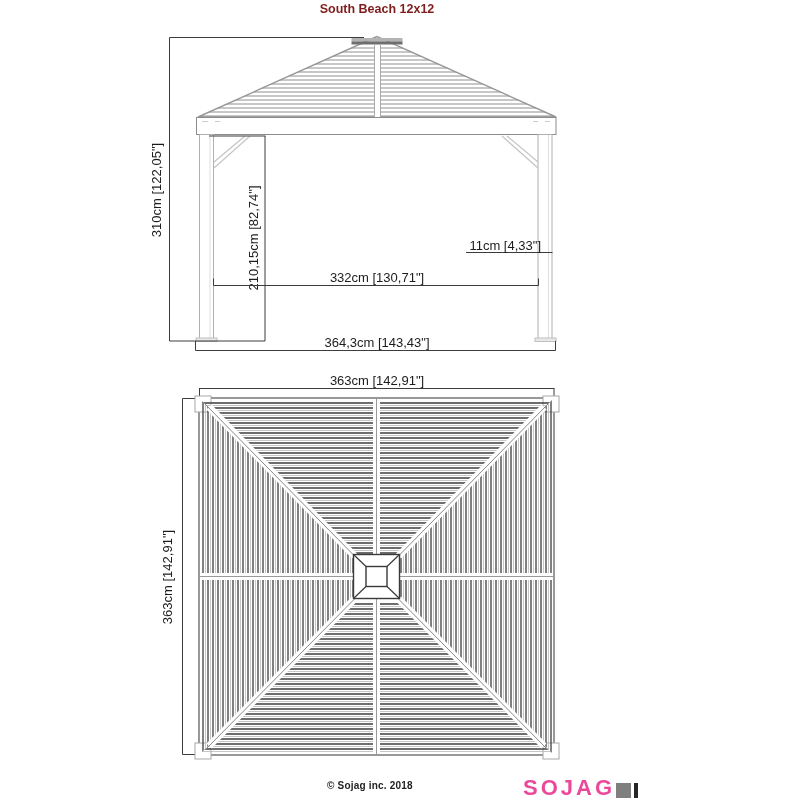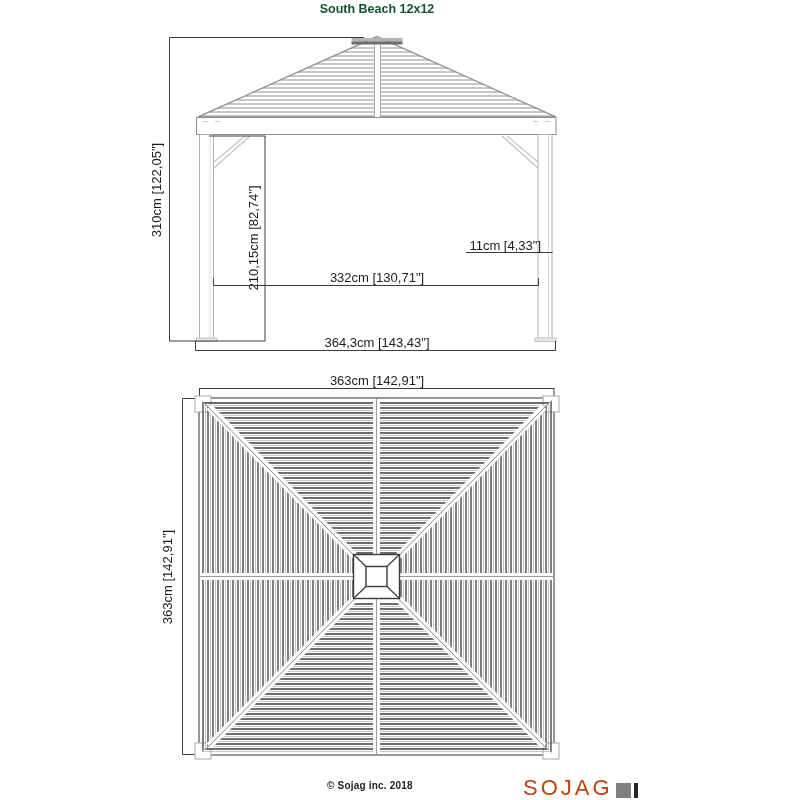--- a/index.html
+++ b/index.html
@@ -1,25 +1,25 @@
 <!DOCTYPE html>
 <html><head>
 <meta charset="utf-8">
 <style>
   html,body{margin:0;padding:0;background:#ffffff;}
   .canvas{position:relative;width:800px;height:800px;background:#ffffff;overflow:hidden;
           font-family:"Liberation Sans",sans-serif;}
   svg{position:absolute;left:0;top:0;}
   svg text{font-family:"Liberation Sans",sans-serif;font-size:13px;fill:#1c1c1c;}
   .page-title{position:absolute;top:2px;left:377px;transform:translateX(-50%);
-              font-size:12.5px;font-weight:bold;color:#14532d;white-space:nowrap;}
+              font-size:12.5px;font-weight:bold;color:#7f1d1d;white-space:nowrap;}
   .copyright{position:absolute;top:780px;left:327px;font-size:10px;font-weight:bold;
              color:#222;letter-spacing:.2px;white-space:nowrap;}
   .logo{position:absolute;top:777px;left:523px;height:22px;}
-  .logo-text{font-size:22px;line-height:21px;font-weight:normal;letter-spacing:3px;color:#c2410c;text-align:right;}
+  .logo-text{font-size:22px;line-height:21px;font-weight:bold;letter-spacing:3px;color:#ec4899;text-align:right;}
   .logo-square{position:absolute;left:93px;top:6px;width:14.5px;height:14.5px;background:#7f7f7f;}
   .logo-bar{position:absolute;left:110.5px;top:6px;width:4.5px;height:14.5px;background:#262626;}
 </style>
 </head>
 <body>
 
 <div class="canvas">
 
   <div class="page-title">South Beach 12x12</div>
 

